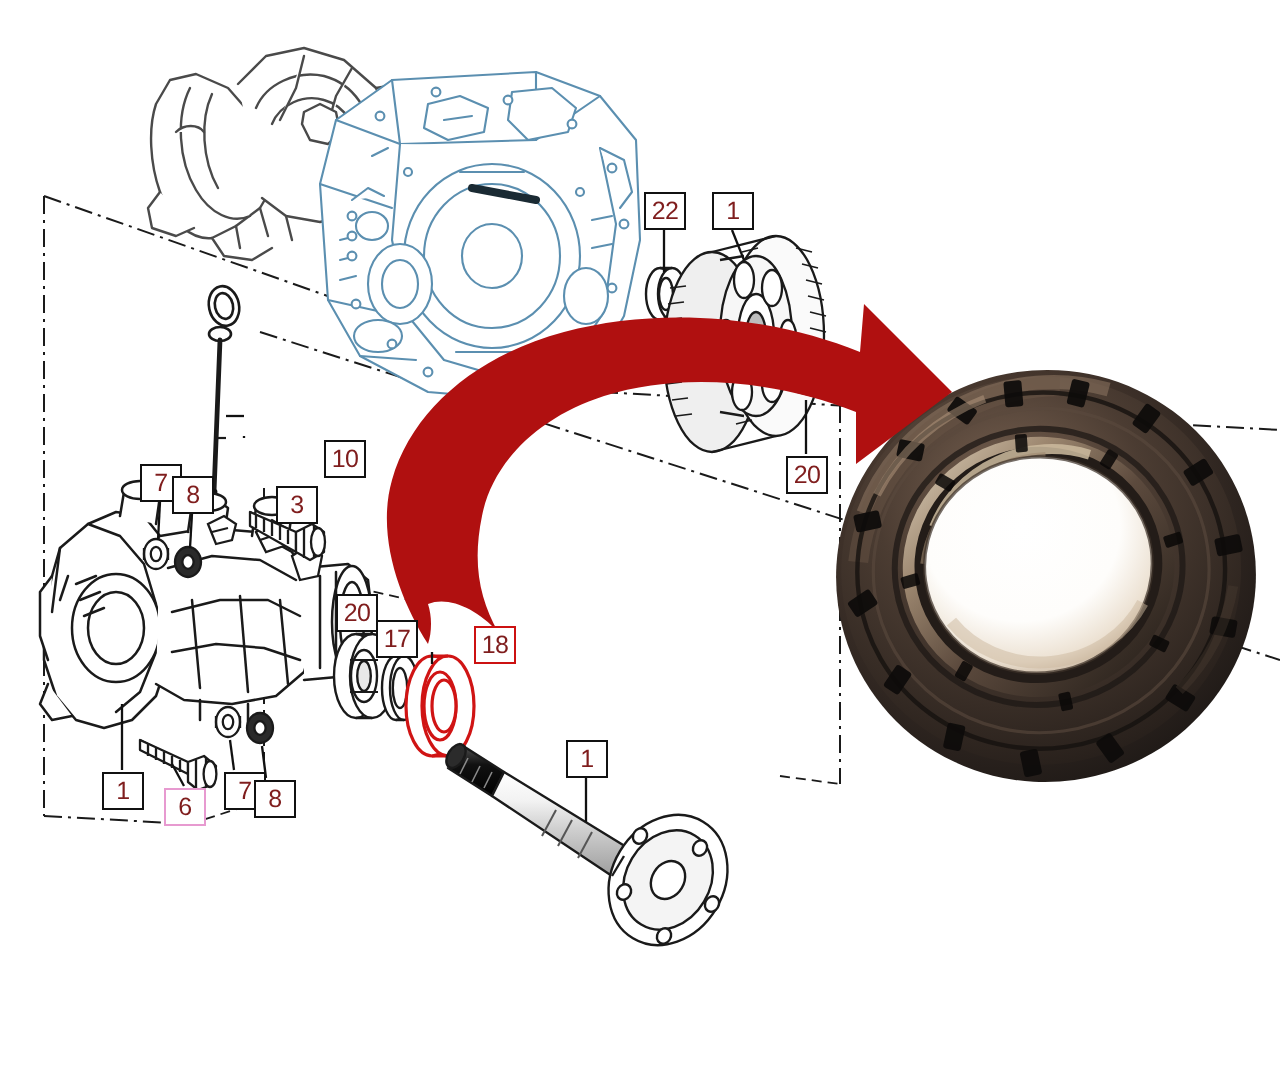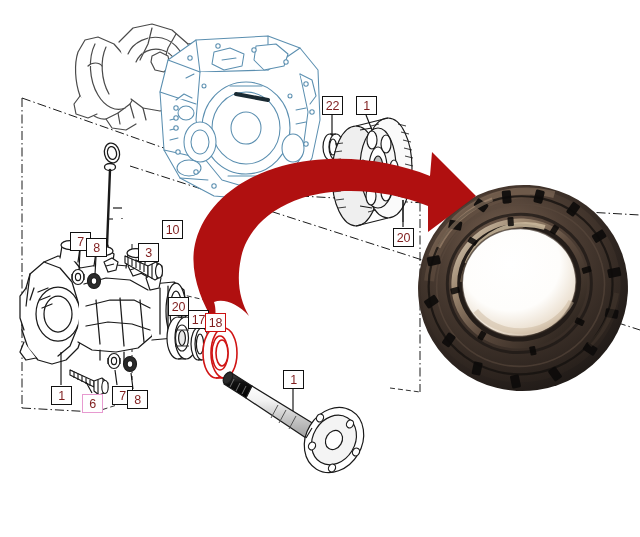--- a/index.html
+++ b/index.html
@@ -3,21 +3,21 @@
 <meta charset="utf-8">
 <style>
   html,body{margin:0;padding:0;background:#ffffff;}
   body{font-family:"Liberation Sans",sans-serif;}
   #stage{position:relative;width:640px;height:537px;background:#fff;overflow:hidden;}
   #stage svg.layer{position:absolute;left:0;top:0;width:640px;height:537px;}
   .calloutbox{position:absolute;background:#ffffff;border:1.6px solid #111;
     font-family:Liberation Sans, sans-serif;font-size:12px;line-height:1;
     color:#7f1d1d;display:flex;align-items:center;justify-content:center;
     letter-spacing:-.3px;box-sizing:border-box;text-align:center;}
-  .calloutbox.red{border-color:#cc1111;}
+  .calloutbox.red{border-color:#cc1111;margin-left:32px;}
   .calloutbox.pink{border-color:#e79ad0;}
   .cb-w{width:21px;height:19px;}
   .cb-n{font-size:12.5px;transform:translateY(.5px);}
 </style>
 </head>
 <body>
 
 <div id="stage">
 
   <svg class="layer" viewBox="0 0 640 537">

